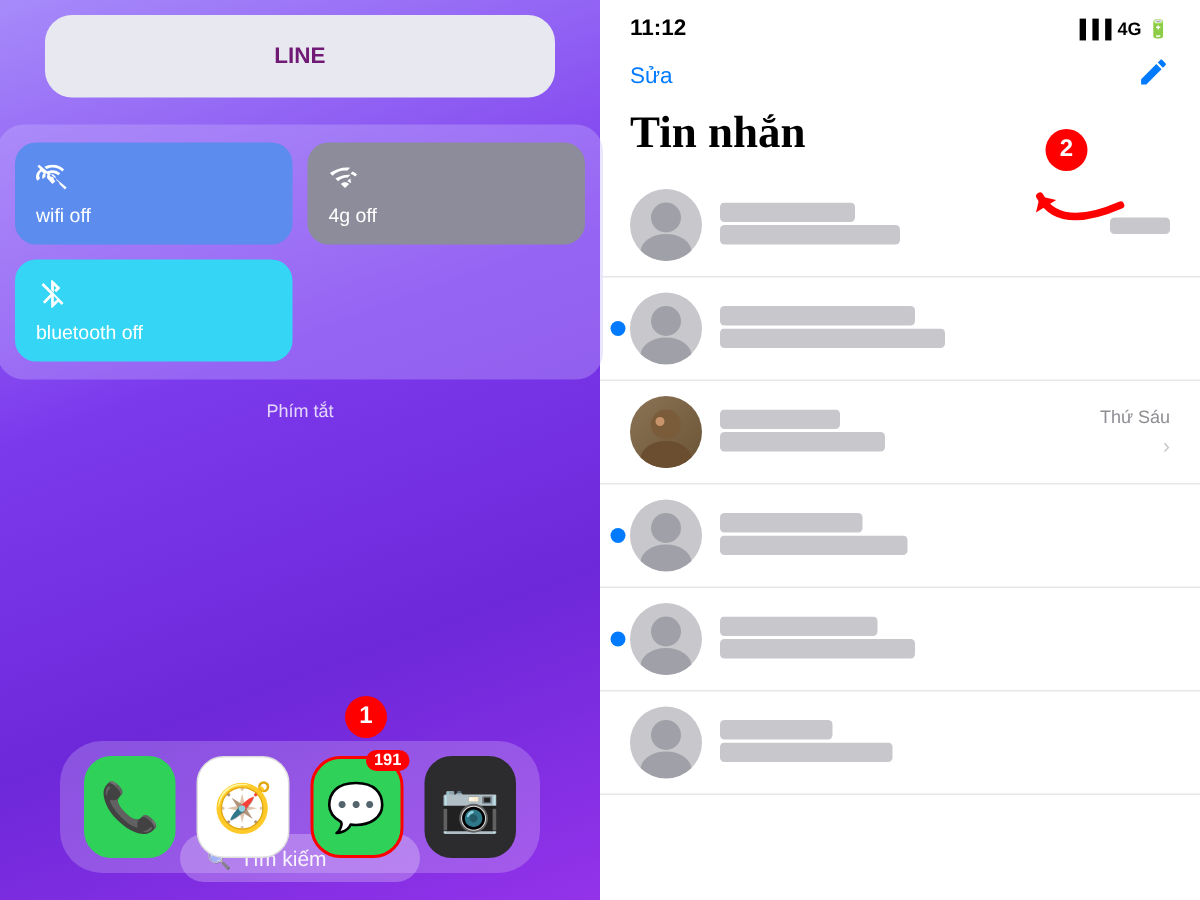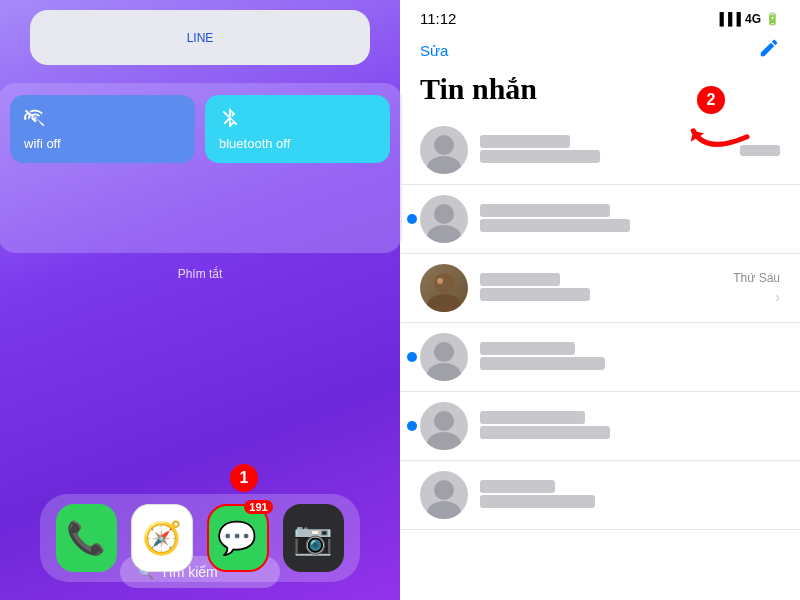--- a/index.html
+++ b/index.html
@@ -29,23 +29,23 @@
       background: #e8e8f0;
       border-radius: 18px;
       height: 55px;
       margin-bottom: 18px;
       display: flex;
       align-items: center;
       justify-content: center;
     }
 
     .line-app-label {
-      font-size: 12px;
-      color: #1d4ed8;
-      font-weight: 400;
+      font-size: 15px;
+      color: #701a75;
+      font-weight: 700;
     }
 
     .shortcuts-container {
       width: 404px;
       background: rgba(200,180,255,0.35);
       border-radius: 18px;
       padding: 12px;
       margin-bottom: 8px;
     }
 
@@ -189,21 +189,21 @@
       display: flex;
       justify-content: space-between;
       align-items: center;
       padding: 10px 20px 6px 20px;
       font-size: 13px;
       font-weight: 600;
     }
 
     .status-time {
       font-size: 15px;
-      font-weight: 400;
+      font-weight: 700;
       color: #000;
     }
 
     .status-icons {
       display: flex;
       align-items: center;
       gap: 4px;
       font-size: 12px;
       color: #000;
     }
@@ -355,20 +355,26 @@
   <div class="shortcuts-container">
     <div class="shortcuts-grid">
 
       <div class="shortcut-btn blue">
         <svg class="shortcut-icon" viewBox="0 0 24 24" fill="white">
           <path d="M2.28 3L1 4.27l2.1 2.1C1.16 8.04 0 9.81 0 11.77c0 1.14.45 2.17 1.17 2.95L3 12.9c-.43-.48-.7-1.12-.7-1.83 0-1.32.73-2.46 1.82-3.08l1.5 1.5C4.98 9.87 4.5 10.77 4.5 11.77c0 .65.19 1.26.52 1.77L7 11.56c-.09-.26-.15-.53-.15-.82 0-.6.18-1.15.48-1.62l1.15 1.15C8.19 10.6 8 11.18 8 11.8c0 .44.1.85.28 1.21L12 17l2-2-1.1-1.1c.07-.2.1-.41.1-.63 0-.83-.67-1.5-1.5-1.5-.22 0-.43.04-.63.1L9.73 10.73C10.28 10.28 11 10 11.77 10c.3 0 .6.04.88.11l1.7 1.7c-.02.09-.05.18-.07.27-.13.58-.07 1.18.18 1.72L17 16.27V17l2 2L21 21l1.28-1.28L2.28 3zM12 3c-2.17 0-4.18.6-5.9 1.63l1.5 1.5C8.9 5.4 10.4 5 12 5c2.76 0 5.26 1.12 7.07 2.93l1.41-1.41C18.35 4.4 15.33 3 12 3zm0 4c-1.47 0-2.84.38-4.03 1.05l1.5 1.5C10.27 9.2 11.12 9 12 9c1.67 0 3.18.67 4.28 1.77l1.41-1.41C16.23 7.89 14.22 7 12 7z"></path>
         </svg>
         <span class="shortcut-label">wifi off</span>
       </div>
 
+      <div class="shortcut-btn gray">
+        <svg class="shortcut-icon" viewBox="0 0 24 24" fill="white">
+          <path d="M1 9l2 2c2.88-2.88 6.79-4.08 10.53-3.62l2.19-2.19C10.98 4.46 5.53 5.96 1 9zm8 8l3 3 3-3c-1.65-1.66-4.34-1.66-6 0zm-4-4l2 2c1.93-1.93 4.52-2.8 7-2.64l2-2C12.12 9.96 8.6 11.11 5 13zm14.41-1.43l1.41-1.41c-1-.88-2.12-1.57-3.32-2.08l-1.49 1.49c1.16.41 2.24 1.03 3.4 2zm-3.89 1.41L17 14.46c-.59-.37-1.21-.69-1.85-.96l-1.5 1.5c.85.29 1.65.73 2.38 1.3l.49-.32z"></path>
+        </svg>
+        <span class="shortcut-label">4g off</span>
+      </div>
 
       <div class="shortcut-btn blue-light">
         <svg class="shortcut-icon" viewBox="0 0 24 24" fill="white">
           <path d="M13 5.83l1.88 1.88-1.6 1.6 1.41 1.41 3.02-3.02L12 2h-1v7.03l2 2V5.83zM5.41 4L4 5.41 10.59 12 5 17.59 6.41 19 11 14.41V22h1l4.29-4.29 2.3 2.29L20 18.59 5.41 4zM13 18.17v-4.76l2.38 2.38L13 18.17z"></path>
         </svg>
         <span class="shortcut-label">bluetooth off</span>
       </div>
 
     </div>
   </div>

